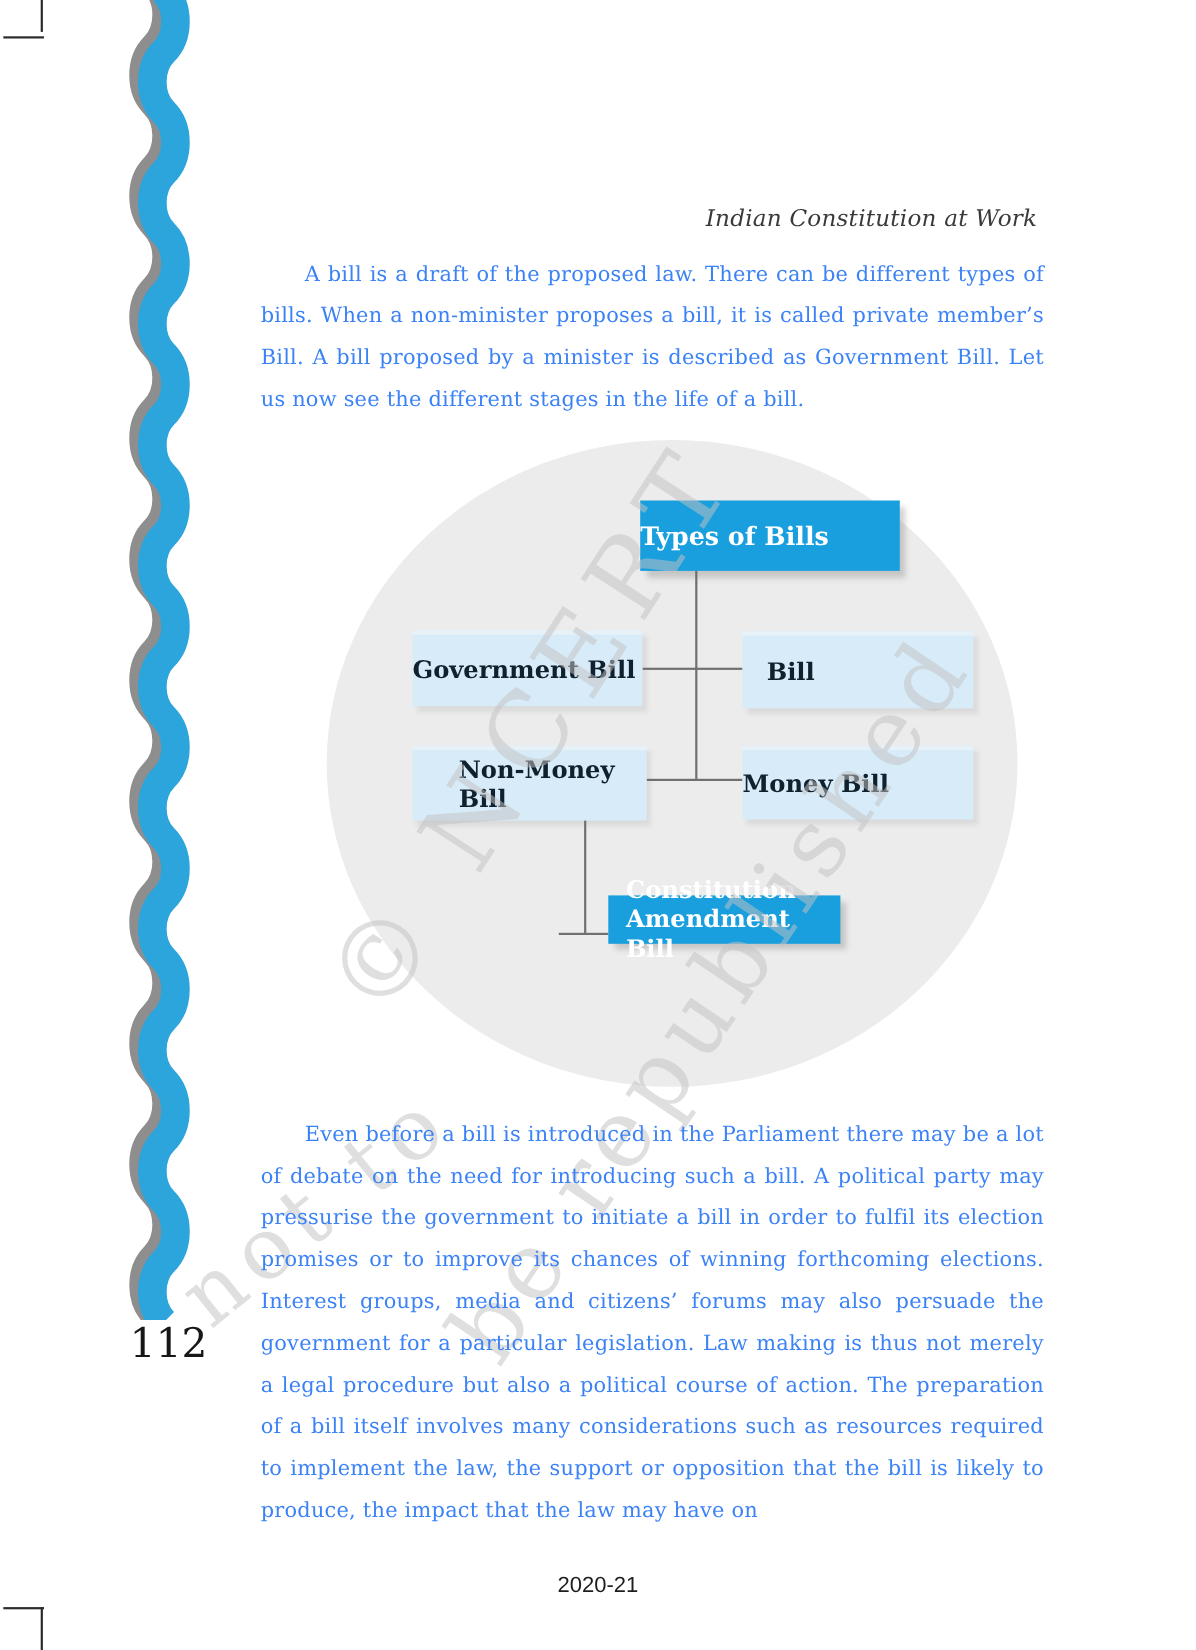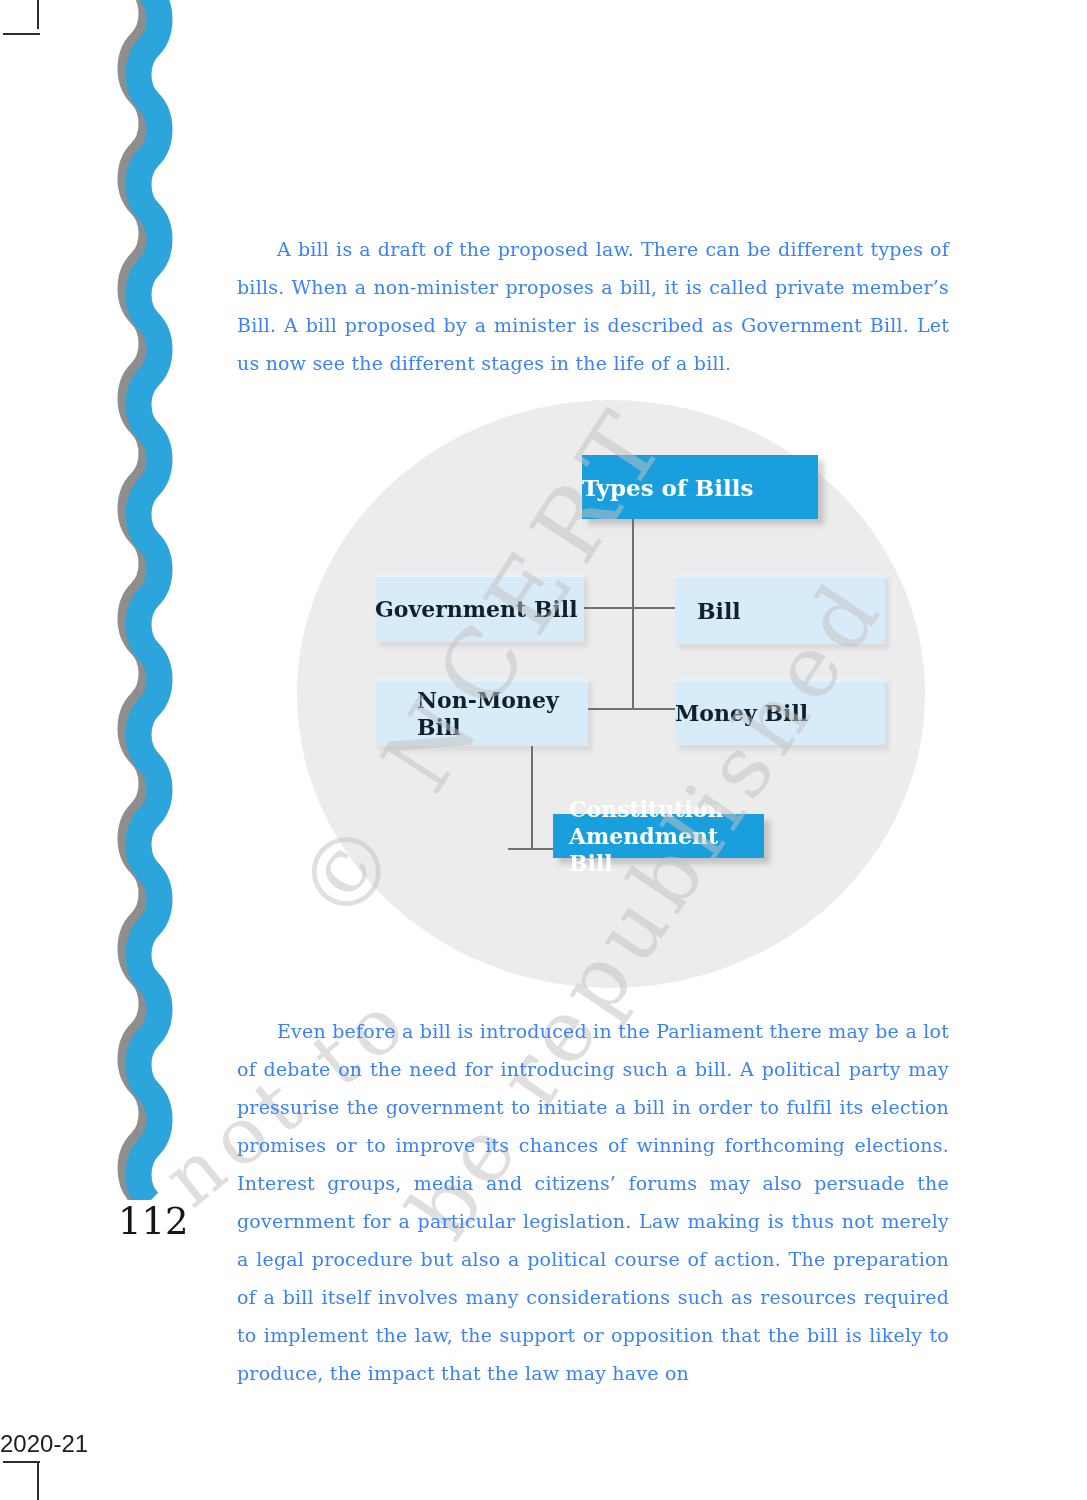--- a/index.html
+++ b/index.html
@@ -55,22 +55,22 @@
       line-height:1;pointer-events:none;font-family:"DejaVu Serif",serif;}
   .wm-ncert{left:322px;top:865px;font-size:95px;letter-spacing:.17em;
       transform:rotate(-57deg);transform-origin:0 50%;}
   .wm-notto{left:175px;top:1150px;font-size:78px;letter-spacing:.12em;
       transform:rotate(-39deg);transform-origin:0 50%;}
   .wm-republished{left:430px;top:1185px;font-size:86px;letter-spacing:.10em;
       transform:rotate(-56deg);transform-origin:0 50%;}
 
   
   .page-number{position:absolute;left:118px;top:1200px;z-index:6;font-size:37px;color:#171717;}
-  .footer-year{position:absolute;left:0;top:1430px;width:1087px;z-index:5;text-align:left;
-    font-family:"Liberation Sans",sans-serif;font-size:24px;color:#1d1d1d;}
+  .footer-year{position:absolute;left:0;top:1430px;width:1087px;z-index:5;text-align:center;
+    font-family:"Liberation Sans",sans-serif;font-size:20px;color:#1d1d1d;}
 </style>
 </head>
 <body>
 
 <div class="page">
 
   <div class="mark mark-tl-v"></div>
   <div class="mark mark-tl-h"></div>
   <div class="mark mark-bl-h"></div>
   <div class="mark mark-bl-v"></div>
@@ -83,20 +83,21 @@
          c14,14 14,41 0,55 c-14,14 -14,41 0,55 c14,14 14,41 0,55 c-14,14 -14,41 0,55
          c14,14 14,41 0,55 c-14,14 -14,41 0,55"></path>
     <path fill="none" stroke="#2ca4dc" stroke-width="26" d="M37,-8 c14,14 14,41 0,55 c-14,14 -14,41 0,55 c14,14 14,41 0,55 c-14,14 -14,41 0,55
          c14,14 14,41 0,55 c-14,14 -14,41 0,55 c14,14 14,41 0,55 c-14,14 -14,41 0,55
          c14,14 14,41 0,55 c-14,14 -14,41 0,55 c14,14 14,41 0,55 c-14,14 -14,41 0,55
          c14,14 14,41 0,55 c-14,14 -14,41 0,55 c14,14 14,41 0,55 c-14,14 -14,41 0,55
          c14,14 14,41 0,55 c-14,14 -14,41 0,55 c14,14 14,41 0,55 c-14,14 -14,41 0,55
          c14,14 14,41 0,55 c-14,14 -14,41 0,55"></path>
   </svg>
 
+  <div class="running-header">Indian Constitution at Work</div>
 
   <div class="para para-1">A bill is a draft of the proposed law. There can be different types of bills. When a non-minister proposes a bill, it is called private member’s Bill. A bill proposed by a minister is described as Government Bill.  Let us now see the different stages in the life of a bill.</div>
 
   <div class="diagram-circle"></div>
 
   <div class="connector c-v1"></div>
   <div class="connector c-h1"></div>
   <div class="connector c-h2"></div>
   <div class="connector c-v2"></div>
   <div class="connector c-h3"></div>

